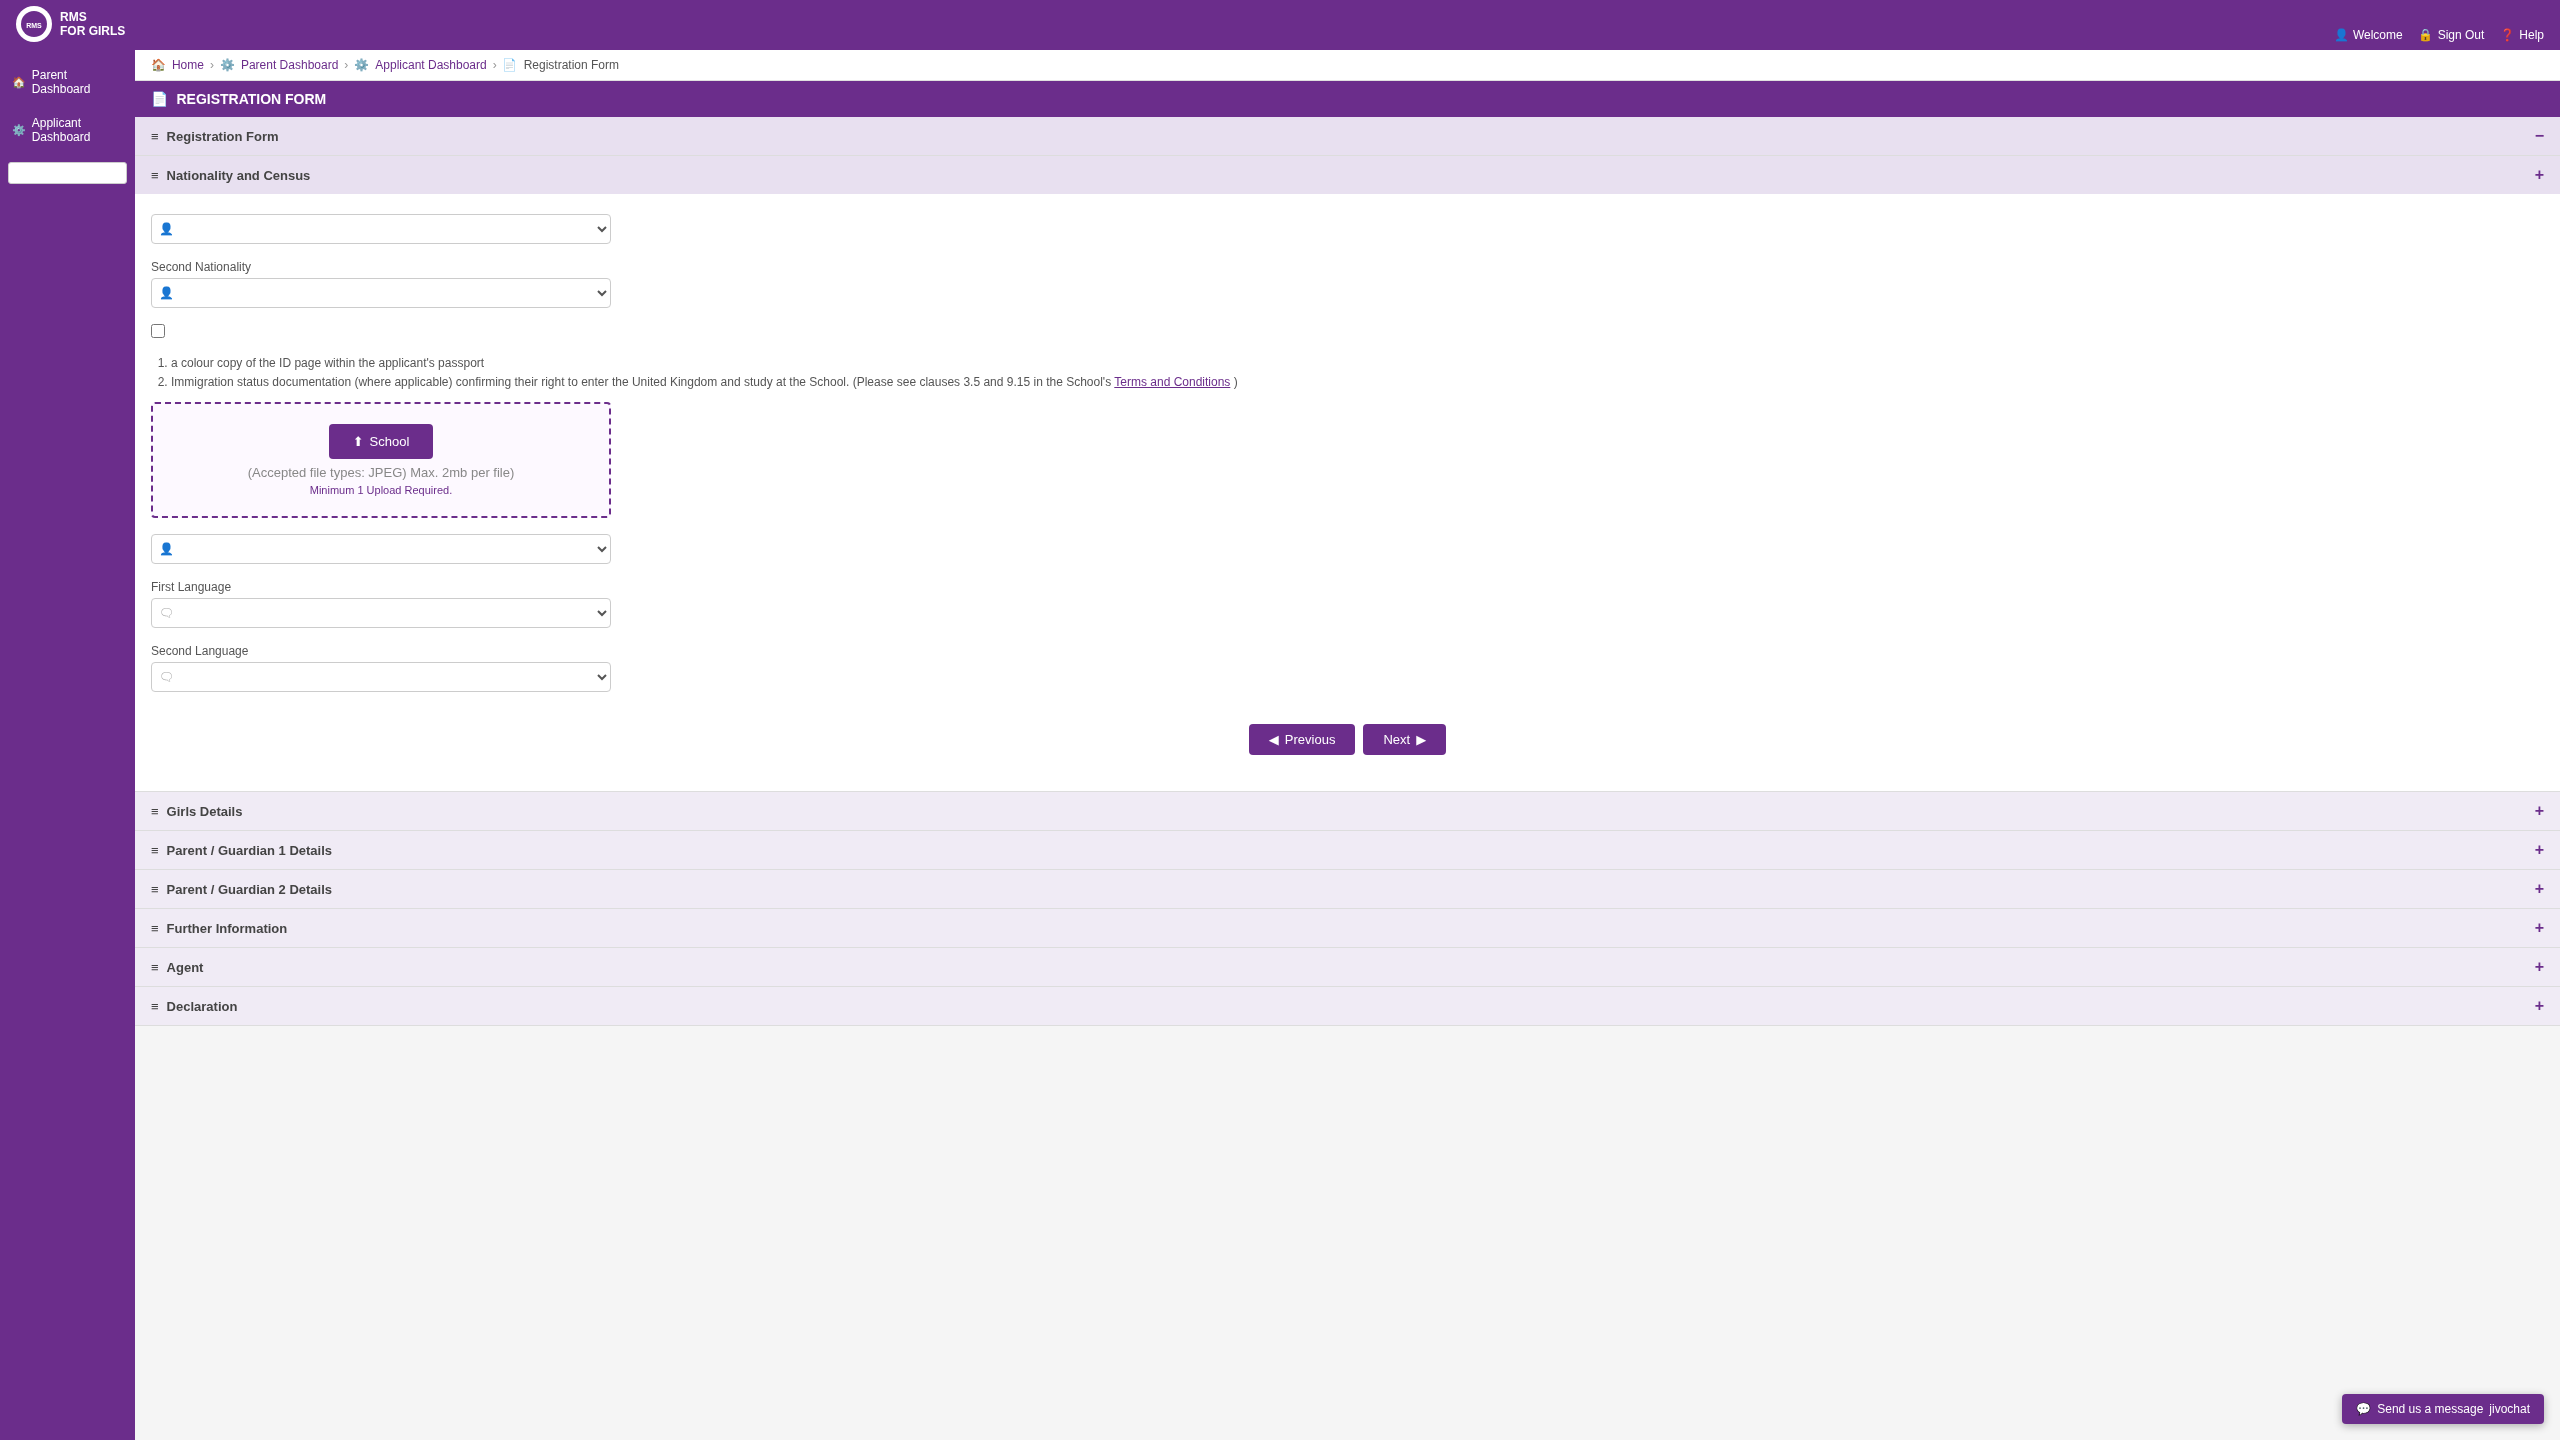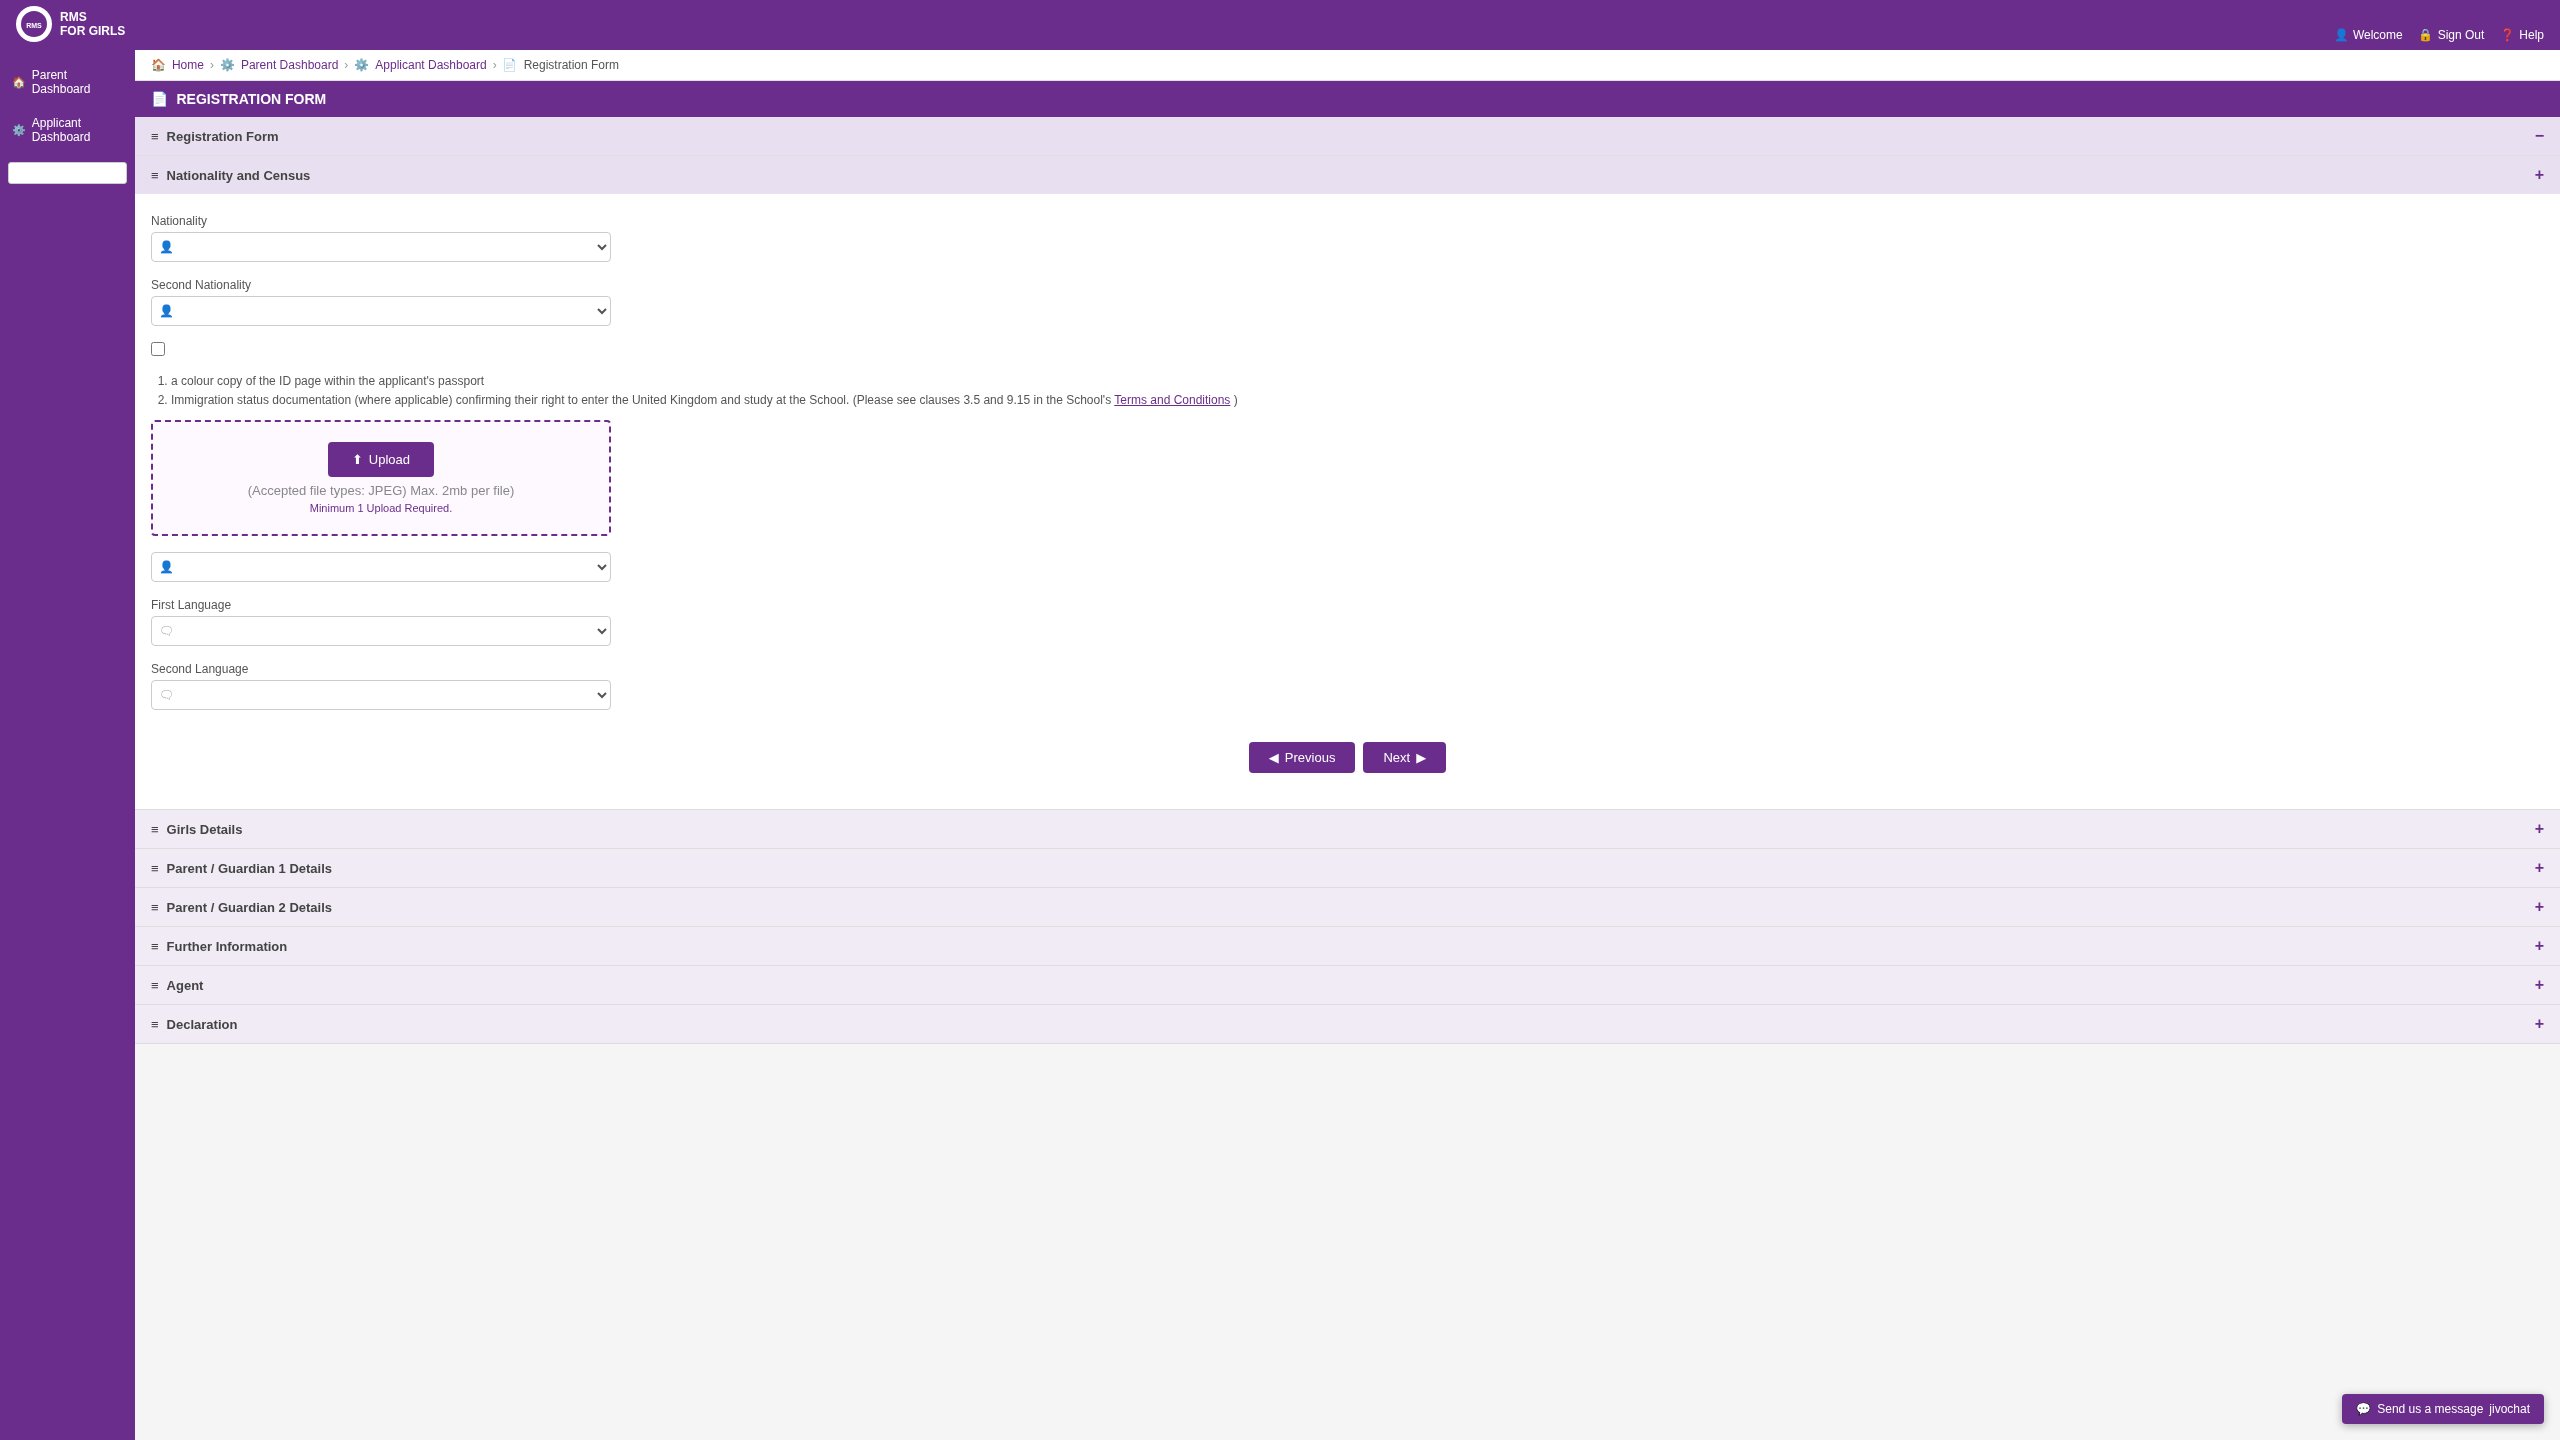--- a/index.html
+++ b/index.html
@@ -391,21 +391,20 @@
       <div class="section-header">
         <div class="left">
           <span>≡</span>
           <span>Nationality and Census</span>
         </div>
         <span class="toggle-icon">+</span>
       </div>
       <div class="section-content">
 
         <div class="form-group">
-          <label>Nationality</label>
           <div class="select-with-icon">
             <span class="field-icon">👤</span>
             <select>
               <option value=""></option>
             </select>
           </div>
         </div>
 
         <div class="form-group">
           <label>Second Nationality</label>
@@ -428,21 +427,21 @@
           <li>
             <span>Immigration status documentation (where applicable) confirming their right to enter the United Kingdom and study at the School. (Please see clauses 3.5 and 9.15 in the School's </span>
             <a href="#">Terms and Conditions</a>
             <span>)</span>
           </li>
         </ol>
 
         <div class="upload-area">
           <button class="upload-btn">
             <span>⬆</span>
-            <span>Upload</span>
+            <span>School</span>
           </button>
           <div class="upload-subtext">(Accepted file types: JPEG) Max. 2mb per file)</div>
           <div class="upload-required">Minimum 1 Upload Required.</div>
         </div>
 
         <div class="form-group" style="margin-top:16px;">
           <div class="select-with-icon">
             <span class="field-icon">👤</span>
             <select>
               <option value=""></option>

